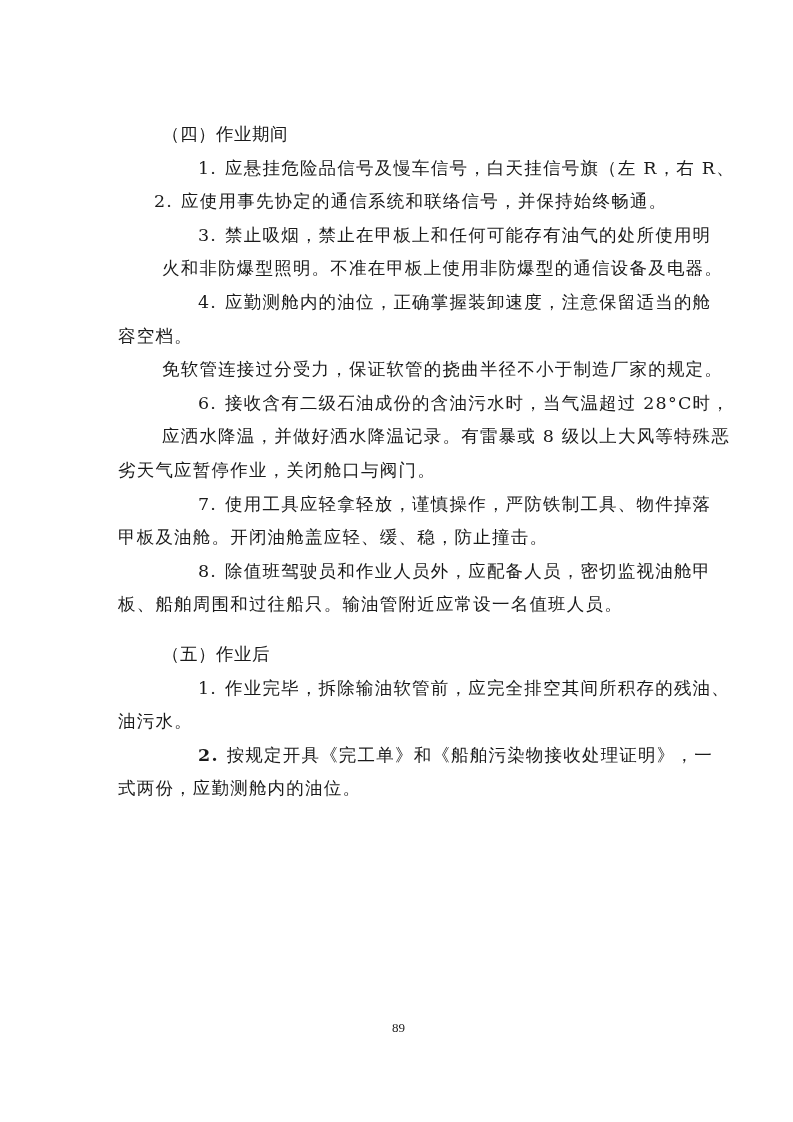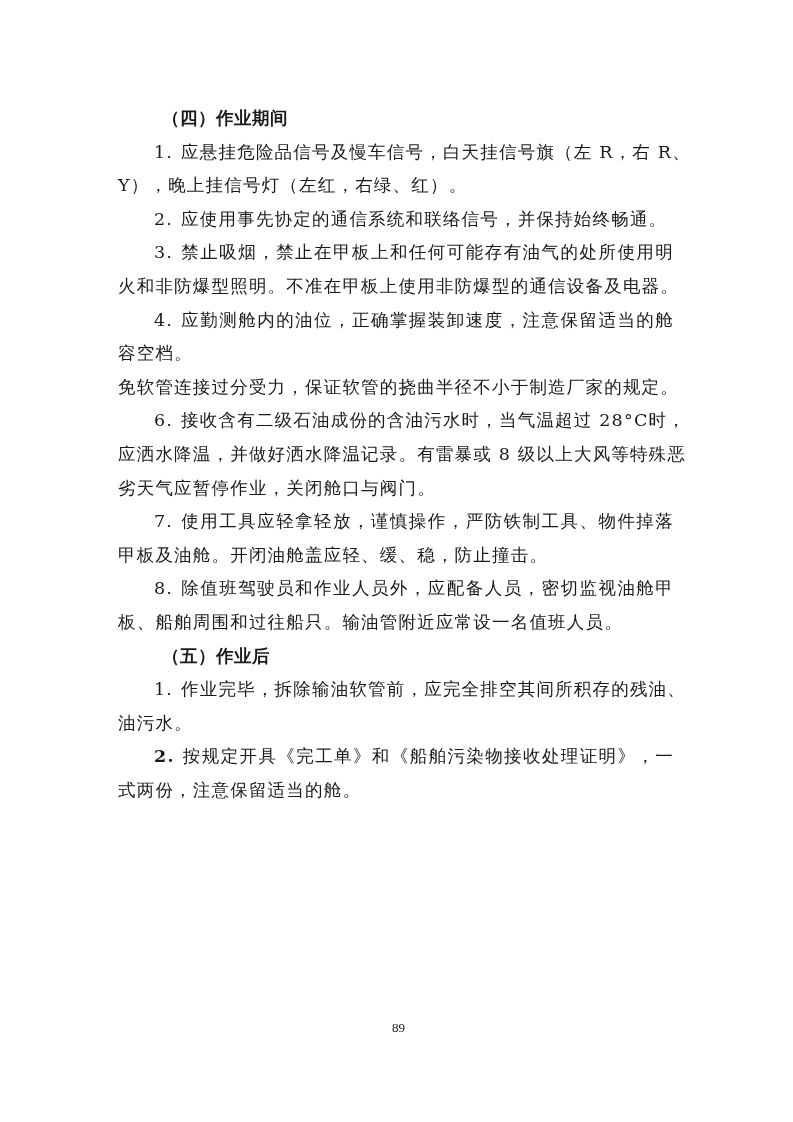--- a/index.html
+++ b/index.html
@@ -1,36 +1,35 @@
 <!DOCTYPE html>
 <html><head>
   <meta charset="utf-8">
   <style>
     html, body { margin:0; padding:0; background:#ffffff; }
     body { width:793px; height:1122px; position:relative; overflow:hidden;
       font-family:"DejaVu Serif","Liberation Serif",serif; color:#1a1a1a; }
     .page { position:absolute; left:118px; top:102px; width:556px; }
     .line { position:relative; height:33.6px; line-height:33.6px; font-size:17.5px;
       white-space:nowrap; letter-spacing:1.2px; }
-    .justify { text-align:justify; text-align-last:justify; }
+    .justify { text-align:justify; text-align-last:justify;margin-left:44px; }
     .indent { padding-left:36px; }
-    .heading { font-weight:bold; padding-left:44px; letter-spacing:0.5px; }
+    .heading { font-weight:normal; padding-left:44px; letter-spacing:0.5px;margin-top:16px; }
     .num { margin-right:8px; }
     .bold { font-weight:bold; }
     .page-number { position:absolute; left:4px; right:0; top:1020px; text-align:center;
       font-size:13px; font-family:"Liberation Serif",serif; }
   </style>
 </head>
 <body>
 
 <div class="page">
   <div class="line heading">（四）作业期间</div>
 
   <div class="line indent justify"><span class="num">1.</span><span>应悬挂危险品信号及慢车信号，白天挂信号旗（左 R，右 R、</span></div>
-  <div class="line">Y），晚上挂信号灯（左红，右绿、红）。</div>
 
   <div class="line indent"><span class="num">2.</span><span>应使用事先协定的通信系统和联络信号，并保持始终畅通。</span></div>
 
   <div class="line indent justify"><span class="num">3.</span><span>禁止吸烟，禁止在甲板上和任何可能存有油气的处所使用明</span></div>
   <div class="line justify">火和非防爆型照明。不准在甲板上使用非防爆型的通信设备及电器。</div>
 
   <div class="line indent justify"><span class="num">4.</span><span>应勤测舱内的油位，正确掌握装卸速度，注意保留适当的舱</span></div>
   <div class="line">容空档。</div>
 
   <div class="line justify">免软管连接过分受力，保证软管的挠曲半径不小于制造厂家的规定。</div>
@@ -44,16 +43,16 @@
 
   <div class="line indent justify"><span class="num">8.</span><span>除值班驾驶员和作业人员外，应配备人员，密切监视油舱甲</span></div>
   <div class="line">板、船舶周围和过往船只。输油管附近应常设一名值班人员。</div>
 
   <div class="line heading">（五）作业后</div>
 
   <div class="line indent justify"><span class="num">1.</span><span>作业完毕，拆除输油软管前，应完全排空其间所积存的残油、</span></div>
   <div class="line">油污水。</div>
 
   <div class="line indent justify"><span class="num bold">2.</span><span>按规定开具《完工单》和《船舶污染物接收处理证明》，一</span></div>
-  <div class="line">式两份，注意保留适当的舱。</div>
+  <div class="line">式两份，应勤测舱内的油位。</div>
 </div>
 
 <div class="page-number">89</div>
 
 </body></html>

